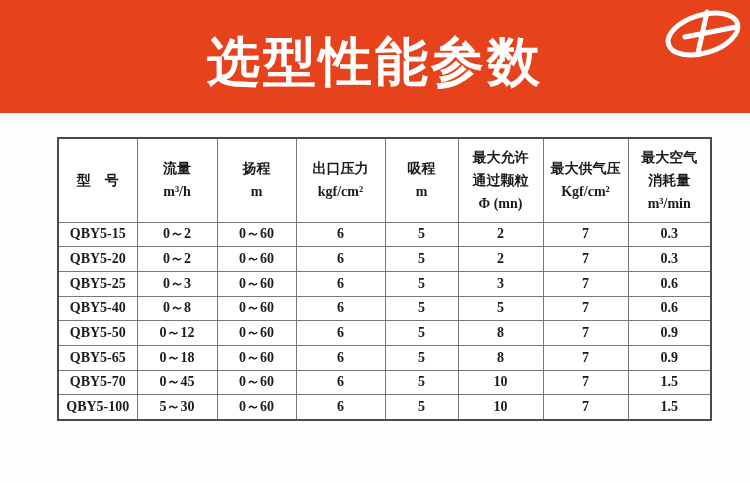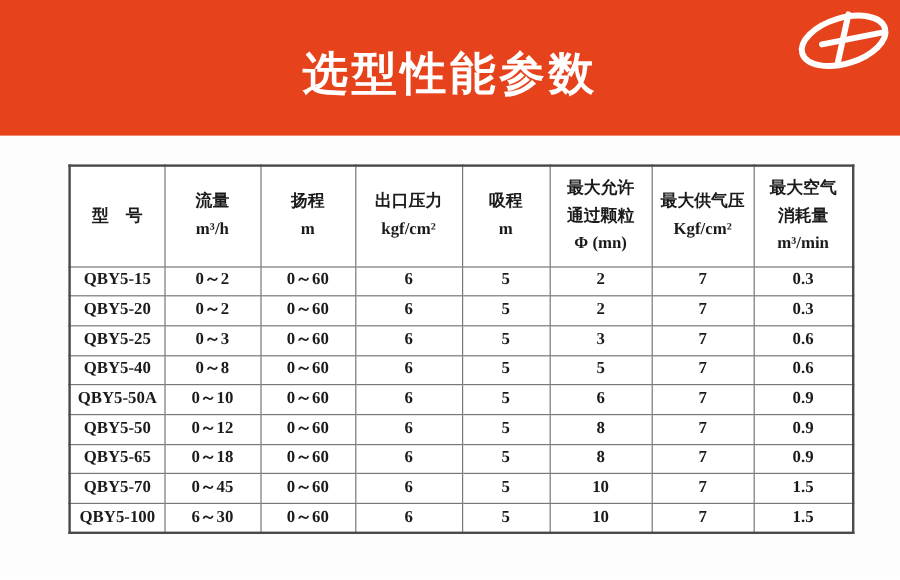--- a/index.html
+++ b/index.html
@@ -13,21 +13,21 @@
   .banner {
     position:absolute; left:0; top:0;
     width:750px; height:113px;
     background:#e6431c;
     display:flex; align-items:center; justify-content:center;
   }
   .banner-title {
     color:#ffffff;
     font-family:"Liberation Sans","DejaVu Sans",sans-serif;
     font-weight:900;
-    font-size:38px;
+    font-size:53px;
     letter-spacing:3px;
     margin-top:10px;
     line-height:1;
   }
   .logo {
     position:absolute; top:5px; right:6px;
     width:82px; height:58px;
   }
   table.spec {
     position:absolute; left:57px; top:137px;
@@ -155,30 +155,20 @@
       <td>QBY5-40</td>
       <td>0～8</td>
       <td>0～60</td>
       <td>6</td>
       <td>5</td>
       <td>5</td>
       <td>7</td>
       <td>0.6</td>
     </tr>
     <tr>
-      <td>QBY5-50A</td>
-      <td>0～10</td>
-      <td>0～60</td>
-      <td>6</td>
-      <td>5</td>
-      <td>6</td>
-      <td>7</td>
-      <td>0.9</td>
-    </tr>
-    <tr>
       <td>QBY5-50</td>
       <td>0～12</td>
       <td>0～60</td>
       <td>6</td>
       <td>5</td>
       <td>8</td>
       <td>7</td>
       <td>0.9</td>
     </tr>
     <tr>
@@ -196,21 +186,21 @@
       <td>0～45</td>
       <td>0～60</td>
       <td>6</td>
       <td>5</td>
       <td>10</td>
       <td>7</td>
       <td>1.5</td>
     </tr>
     <tr>
       <td>QBY5-100</td>
-      <td>6～30</td>
+      <td>5～30</td>
       <td>0～60</td>
       <td>6</td>
       <td>5</td>
       <td>10</td>
       <td>7</td>
       <td>1.5</td>
     </tr>
   </tbody>
 </table>
 

